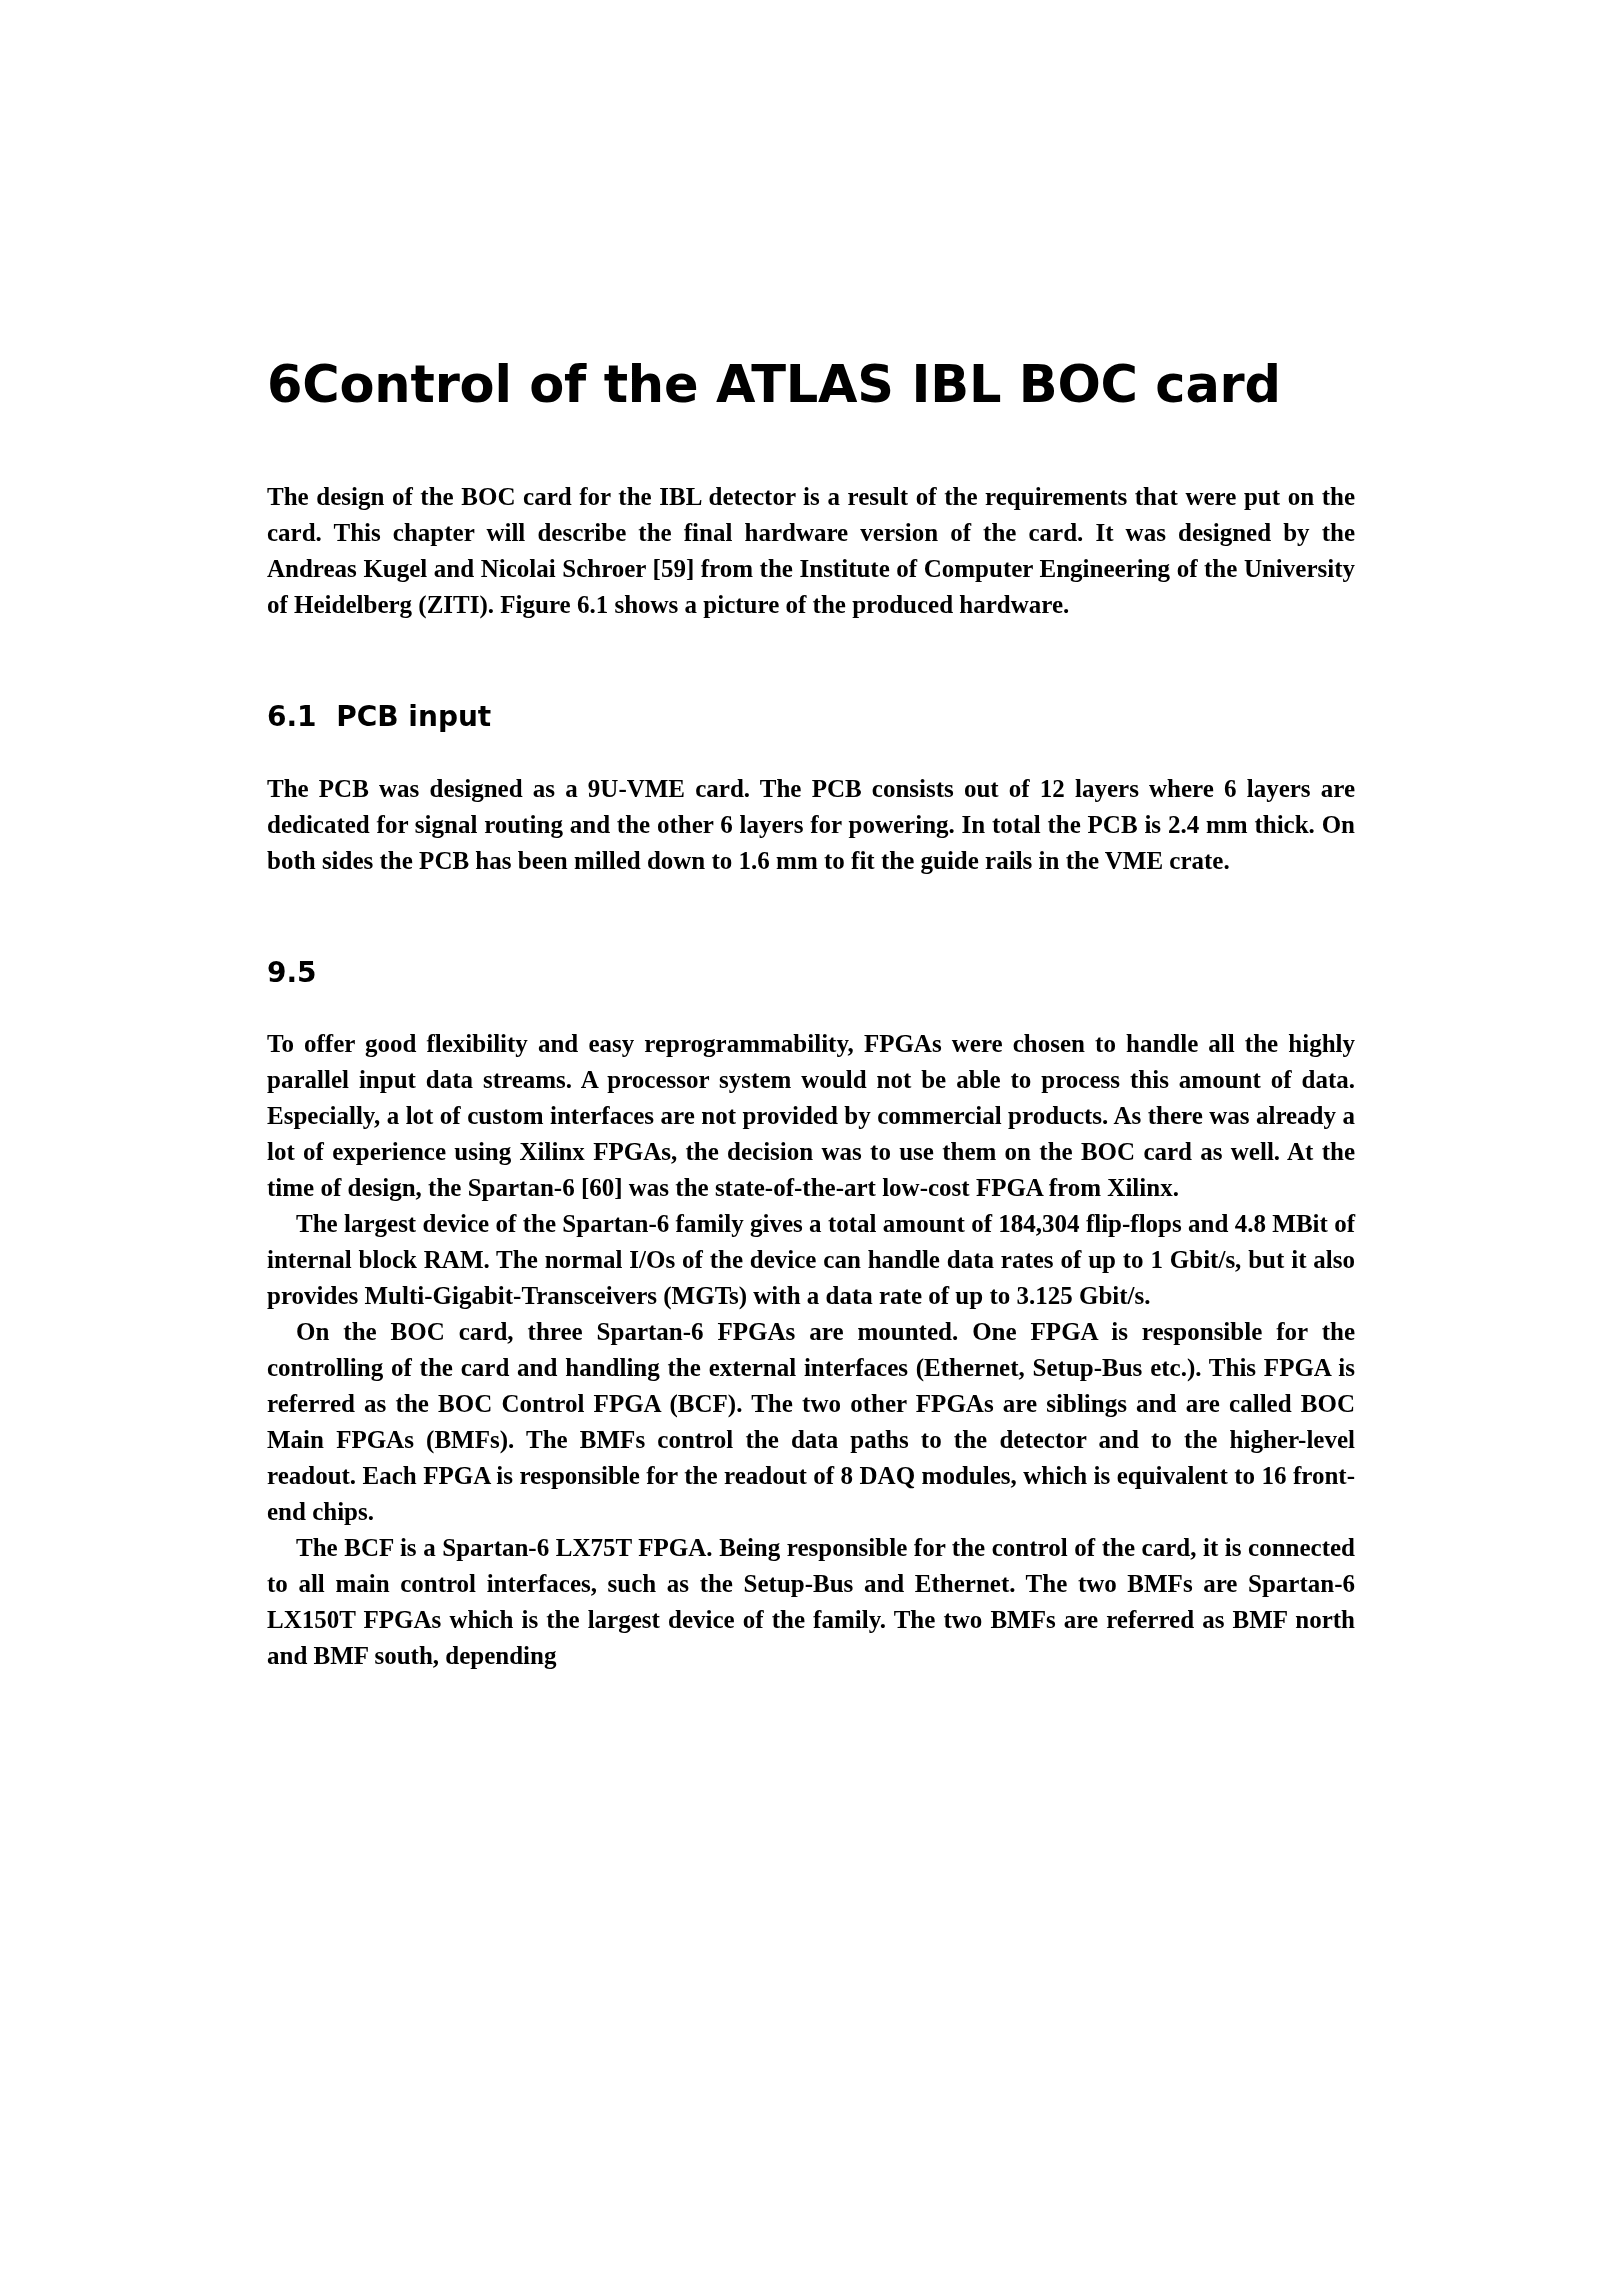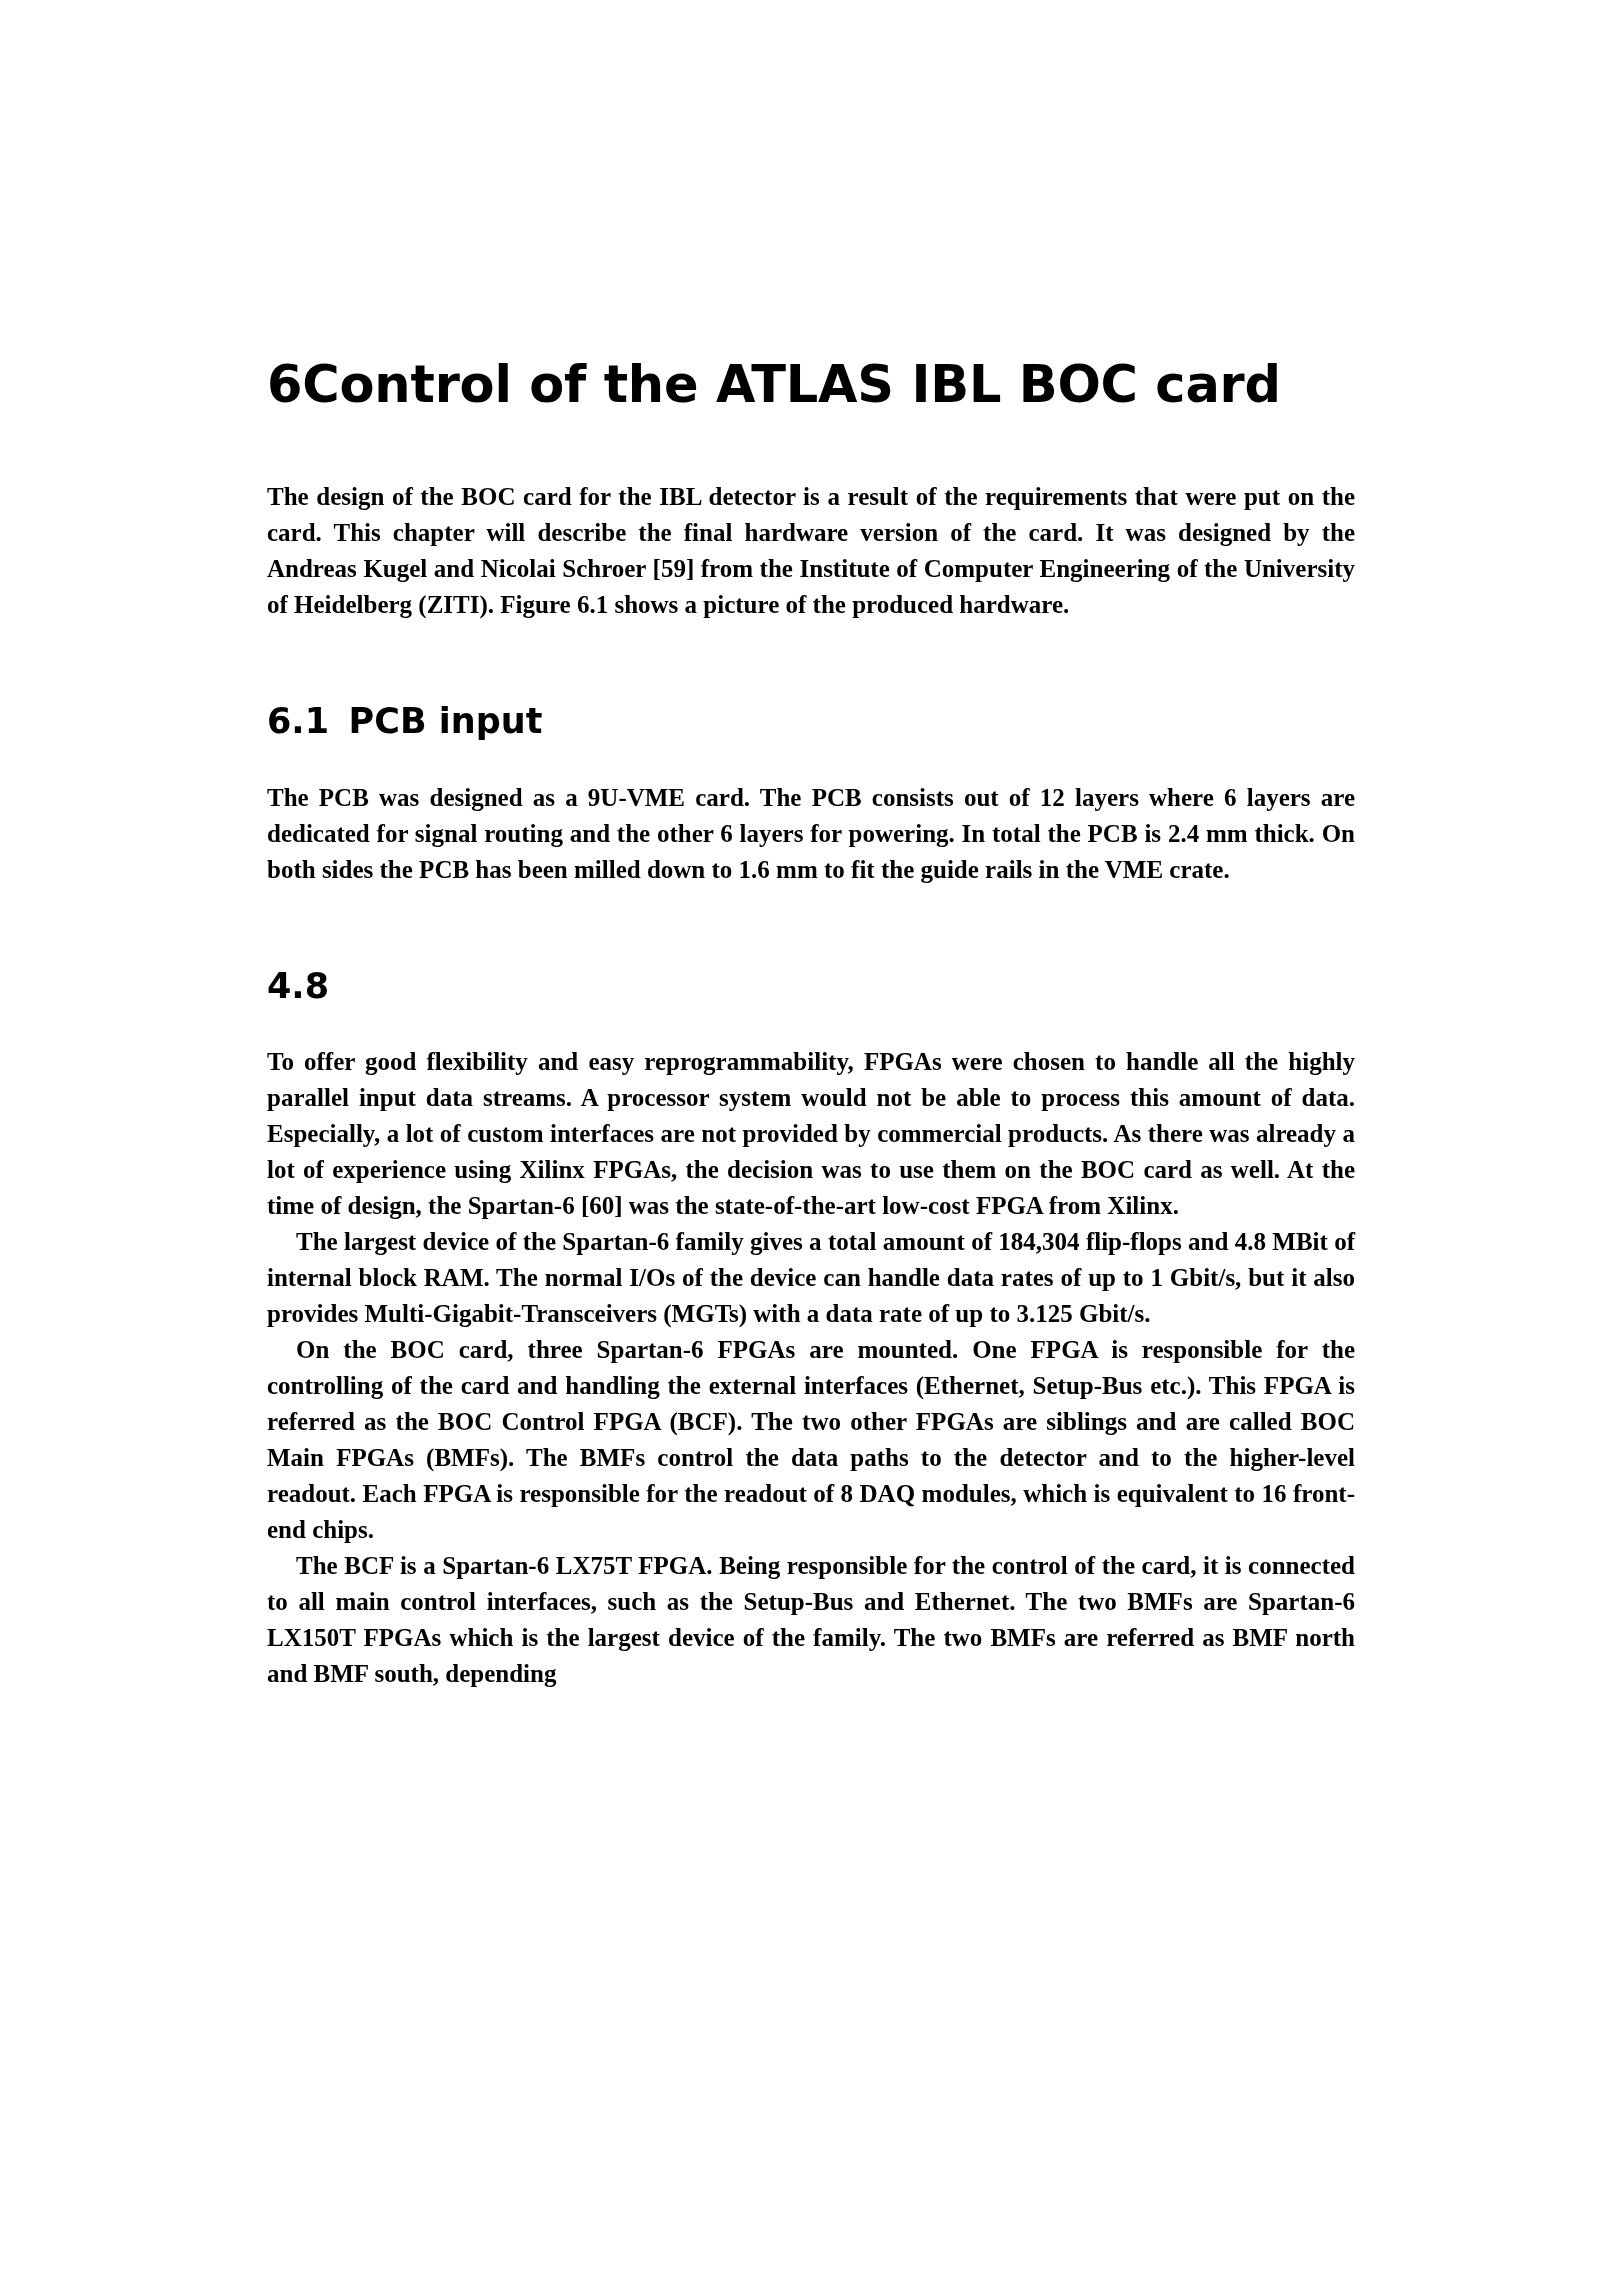--- a/index.html
+++ b/index.html
@@ -41,21 +41,21 @@
     flex: 0 0 auto;
     margin-right: 23.5px;
   }
   .chapter-text {
     flex: 1 1 auto;
   }
 
   h2.section-title {
     font-family: "DejaVu Sans", sans-serif;
     font-weight: bold;
-    font-size: 35px;
+    font-size: 28px;
     line-height: 1.3;
     margin: 0;
     display: flex;
     align-items: baseline;
   }
   .section-num {
     margin-right: 19.6px;
   }
 
   p.body {
@@ -97,21 +97,21 @@
       <span>PCB input</span>
     </h2>
 
     <div class="sp-after-sec"></div>
 
     <p class="body">The PCB was designed as a 9U-VME card. The PCB consists out of 12 layers where 6 layers are dedicated for signal routing and the other 6 layers for powering. In total the PCB is 2.4 mm thick. On both sides the PCB has been milled down to 1.6 mm to fit the guide rails in the VME crate.</p>
 
     <div class="sp-before-sec"></div>
 
     <h2 class="section-title">
-      <span class="section-num">4.8</span>
+      <span class="section-num">9.5</span>
     </h2>
 
     <div class="sp-after-sec"></div>
 
     <p class="body">To offer good flexibility and easy reprogrammability, FPGAs were chosen to handle all the highly parallel input data streams. A processor system would not be able to process this amount of data. Especially, a lot of custom interfaces are not provided by commercial products. As there was already a lot of experience using Xilinx FPGAs, the decision was to use them on the BOC card as well. At the time of design, the Spartan-6 [60] was the state-of-the-art low-cost FPGA from Xilinx.</p>
     <p class="body indent">The largest device of the Spartan-6 family gives a total amount of 184,304 flip-flops and 4.8 MBit of internal block RAM. The normal I/Os of the device can handle data rates of up to 1 Gbit/s, but it also provides Multi-Gigabit-Transceivers (MGTs) with a data rate of up to 3.125 Gbit/s.</p>
     <p class="body indent">On the BOC card, three Spartan-6 FPGAs are mounted. One FPGA is responsible for the controlling of the card and handling the external interfaces (Ethernet, Setup-Bus etc.). This FPGA is referred as the BOC Control FPGA (BCF). The two other FPGAs are siblings and are called BOC Main FPGAs (BMFs). The BMFs control the data paths to the detector and to the higher-level readout. Each FPGA is responsible for the readout of 8 DAQ modules, which is equivalent to 16 front-end chips.</p>
     <p class="body indent">The BCF is a Spartan-6 LX75T FPGA. Being responsible for the control of the card, it is connected to all main control interfaces, such as the Setup-Bus and Ethernet. The two BMFs are Spartan-6 LX150T FPGAs which is the largest device of the family. The two BMFs are referred as BMF north and BMF south, depending</p>
 
   </div>

